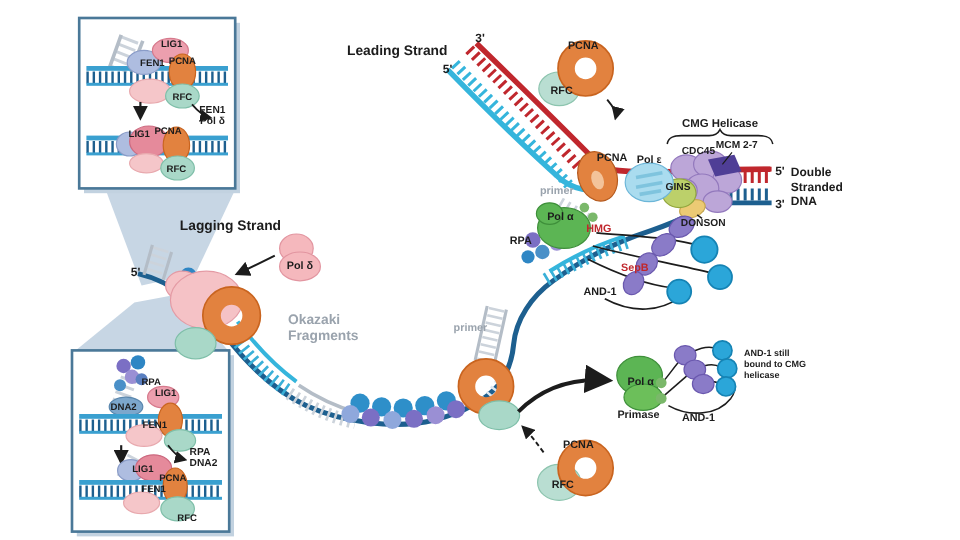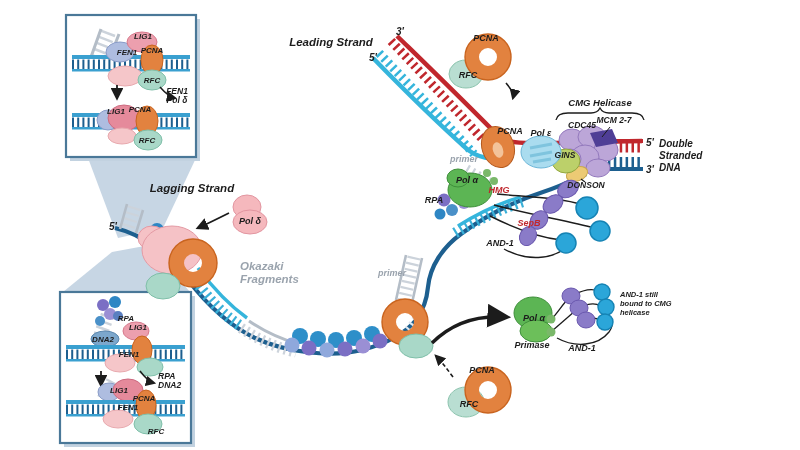--- a/index.html
+++ b/index.html
@@ -1,17 +1,17 @@
 <!DOCTYPE html>
 <html><head>
 <meta charset="utf-8">
 <style>
   html,body{margin:0;padding:0;background:#ffffff;}
   .stage{position:relative;width:800px;height:450px;background:#ffffff;overflow:hidden;
-         font-family:"Liberation Sans", sans-serif;font-style:italic;}
+         font-family:"Liberation Sans", sans-serif;}
   svg{display:block;}
   text{font-family:"Liberation Sans", sans-serif;font-weight:700;fill:#1c1c1c;}
   .t8{font-size:8px;} .t85{font-size:8.5px;} .t9{font-size:9px;} .t95{font-size:9.5px;}
   .t10{font-size:10px;} .t115{font-size:11.5px;} .t75{font-size:7.5px;}
   .gray{fill:#9aa3ad;} .red{fill:#c0272d;}
   .mid{text-anchor:middle;}
 </style>
 </head>
 <body>
 

